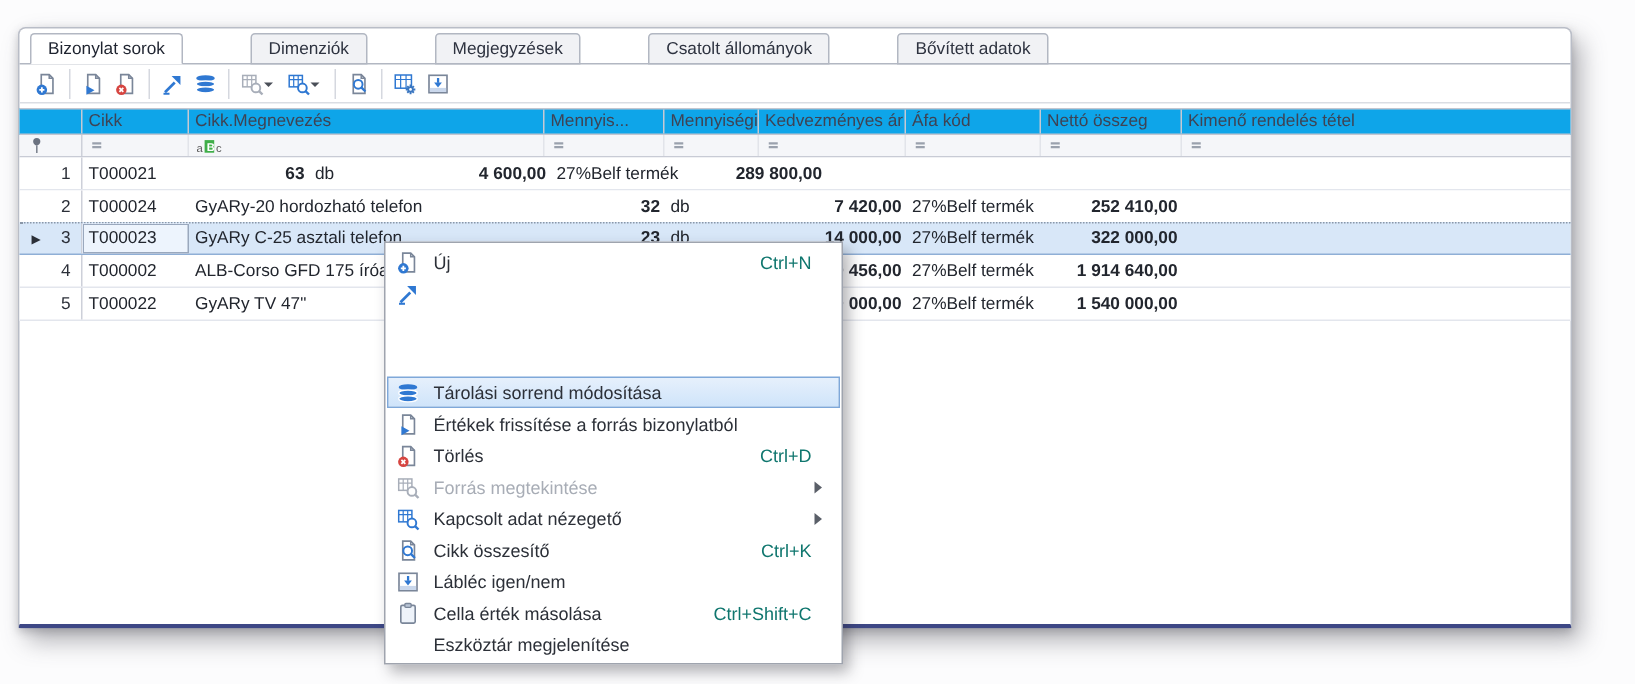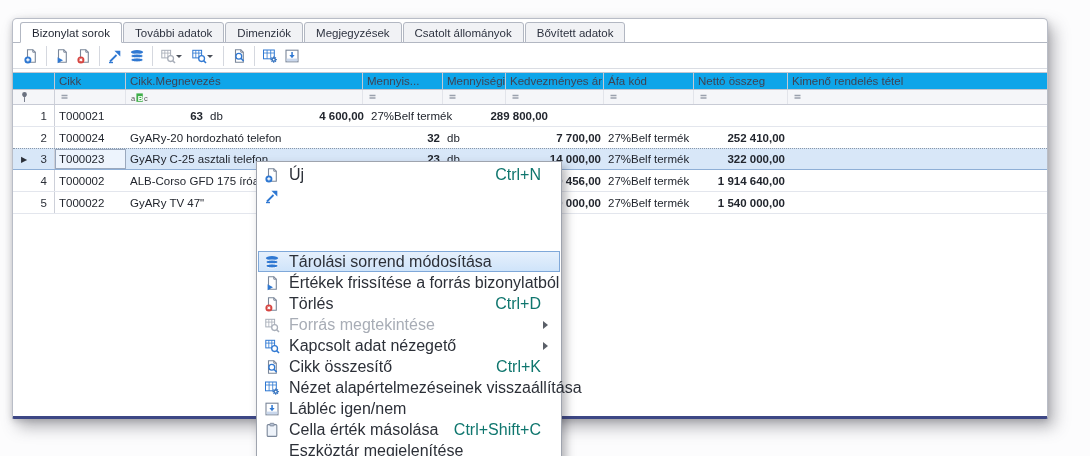--- a/index.html
+++ b/index.html
@@ -2,21 +2,21 @@
 <html><head>
 <meta charset="utf-8">
 <style>
   html,body{margin:0;padding:0;width:1090px;height:456px;background:#fcfcfd;
     font-family:"Liberation Sans","DejaVu Sans",sans-serif;overflow:hidden;}
   .window{position:absolute;left:12px;top:18px;width:1034px;height:397px;background:#fff;
     border:1px solid #b9bdc7;border-bottom:3px solid #3d4785;border-radius:5px 5px 2px 2px;
     box-shadow:6px 8px 16px rgba(70,70,80,.40), 0 2px 6px rgba(70,70,80,.25);}
   
   .tabs{display:flex;align-items:flex-end;height:24px;padding:2px 0 0 7px;
-    border-bottom:1px solid #b2b7c2;box-sizing:border-box;}
+    border-bottom:1px solid #b2b7c2;box-sizing:border-box;gap:44px;}
   .tab{height:21px;line-height:20px;padding:0 11px;margin-right:1px;margin-bottom:-1px;
     background:#f1f2f5;border:1px solid #b2b7c2;border-radius:3px 3px 0 0;
     font-size:11.5px;color:#2e3340;box-sizing:border-box;cursor:default;}
   .tab.active{background:#fff;border-bottom-color:#fff;color:#1f2430;}
   
   .toolbar{display:flex;align-items:center;height:26px;padding-left:7px;
     border-bottom:1px solid #dadde3;box-sizing:border-box;}
   .tbtn{height:20px;display:flex;align-items:center;justify-content:center;padding:0 3px;}
   .tbtn.sep{border-left:1px solid #d5d8df;margin-left:4px;padding-left:7px;}
   .tbtn svg{display:block;}
@@ -45,21 +45,21 @@
   .rowarrow.show{visibility:visible;}
   .rownum{flex:1;text-align:right;padding-right:7px;color:#2b2f38;}
   .grow.selected{background:#d8e7f8;margin-top:-1px;border-top:1px dotted #8a97a8;
     border-bottom:1px solid #8fafd6;}
   .grow.selected .cikk{background:#edf4fd;box-shadow:inset 0 0 0 1px #9aa8bd;}
   
   .menu{position:absolute;left:243px;top:142px;width:306px;background:#fff;
     border:1px solid #9fa4ae;box-shadow:4px 5px 9px rgba(40,40,50,.35);
     padding:2px 1px;box-sizing:border-box;z-index:10;}
   .mitem{height:21px;display:flex;align-items:center;padding:0 5px 0 5px;
-    border:1px solid transparent;box-sizing:border-box;font-size:16px;color:#2c3038;}
+    border:1px solid transparent;box-sizing:border-box;font-size:12px;color:#2c3038;}
   .micon{width:17px;height:16px;margin-right:8px;flex:none;}
   .micon svg{display:block;}
   .mlabel{white-space:nowrap;}
   .mshortcut{margin-left:auto;padding-right:13px;color:#0f766e;}
   .marrow{display:none;position:absolute;}
   .mitem{position:relative;}
   .marrow.show{display:block;right:7px;width:0;height:0;
     border:4px solid transparent;border-left:5px solid #5a5f68;}
   .mitem.hl{background:linear-gradient(#e6f0fc,#cfe4fa);border-color:#7fa8d9;margin-top:45px;}
   .mitem.dis{color:#a8adb6;}
@@ -69,23 +69,20 @@
 <body>
 
 <div class="window">
 
   <div class="tabs">
 
       <div class="tab active">
         <span>Bizonylat sorok</span>
       </div>
 
-      <div class="tab">
-        <span>További adatok</span>
-      </div>
 
       <div class="tab">
         <span>Dimenziók</span>
       </div>
 
       <div class="tab">
         <span>Megjegyzések</span>
       </div>
 
       <div class="tab">
@@ -364,21 +361,21 @@
           <div class="ind cell">
             <span class="rowarrow">▶</span>
             <span class="rownum">2</span>
           </div>
           <div class="cell c0 cikk">
             <span>T000024</span>
           </div>
           <div class="cell c1">GyARy-20 hordozható telefon</div>
           <div class="cell c2 num">32</div>
           <div class="cell c3">db</div>
-          <div class="cell c4 num">7 700,00</div>
+          <div class="cell c4 num">7 420,00</div>
           <div class="cell c5">27%Belf termék</div>
           <div class="cell c6 num">252 410,00</div>
           <div class="cell c7"></div>
         </div>
 
         <div class="grow selected">
           <div class="ind cell">
             <span class="rowarrow show">▶</span>
             <span class="rownum">3</span>
           </div>
@@ -533,36 +530,20 @@
             <path d="M9.8 1.7 V4.2 H12.3" fill="none" stroke="#7a8699" stroke-width="1"></path>
             <circle cx="7.8" cy="8.2" r="2.9" fill="none" stroke="#2f78d2" stroke-width="1.3"></circle>
             <path d="M9.9 10.3 L12.6 13" stroke="#2f78d2" stroke-width="1.6"></path>
           </svg>
         </span>
         <span class="mlabel">Cikk összesítő</span>
         <span class="mshortcut">Ctrl+K</span>
 
       </div>
 
-      <div class="mitem">
-        <span class="micon">
-          <svg width="16" height="16" viewBox="0 0 16 16">
-            <rect x="1.5" y="2" width="10.8" height="8.8" fill="#fff" stroke="#2f78d2" stroke-width="1"></rect>
-            <path d="M1.5 5h10.8M5.1 2v8.8M8.7 2v8.8" stroke="#2f78d2" stroke-width=".8"></path>
-            <g stroke="#3a76c0" stroke-width="1.3">
-              <path d="M11.7 8.4v6.4M8.5 11.6h6.4M9.5 9.4l4.4 4.4M13.9 9.4l-4.4 4.4"></path>
-            </g>
-            <circle cx="11.7" cy="11.6" r="2" fill="#3a76c0"></circle>
-            <circle cx="11.7" cy="11.6" r=".9" fill="#fff"></circle>
-          </svg>
-        </span>
-        <span class="mlabel">Nézet alapértelmezéseinek visszaállítása</span>
-        <span class="mshortcut"></span>
-
-      </div>
 
       <div class="mitem">
         <span class="micon">
           <svg width="16" height="16" viewBox="0 0 16 16">
             <rect x="2" y="2.2" width="12" height="11.6" fill="#fff" stroke="#7a8699" stroke-width="1.1"></rect>
             <rect x="2.6" y="10.6" width="10.8" height="2.7" fill="#c9d7ec"></rect>
             <rect x="7.3" y="4" width="1.5" height="3.2" fill="#2f78d2"></rect>
             <path d="M8 10.3 L5.4 7 h5.2 Z" fill="#2f78d2"></path>
           </svg>
         </span>

